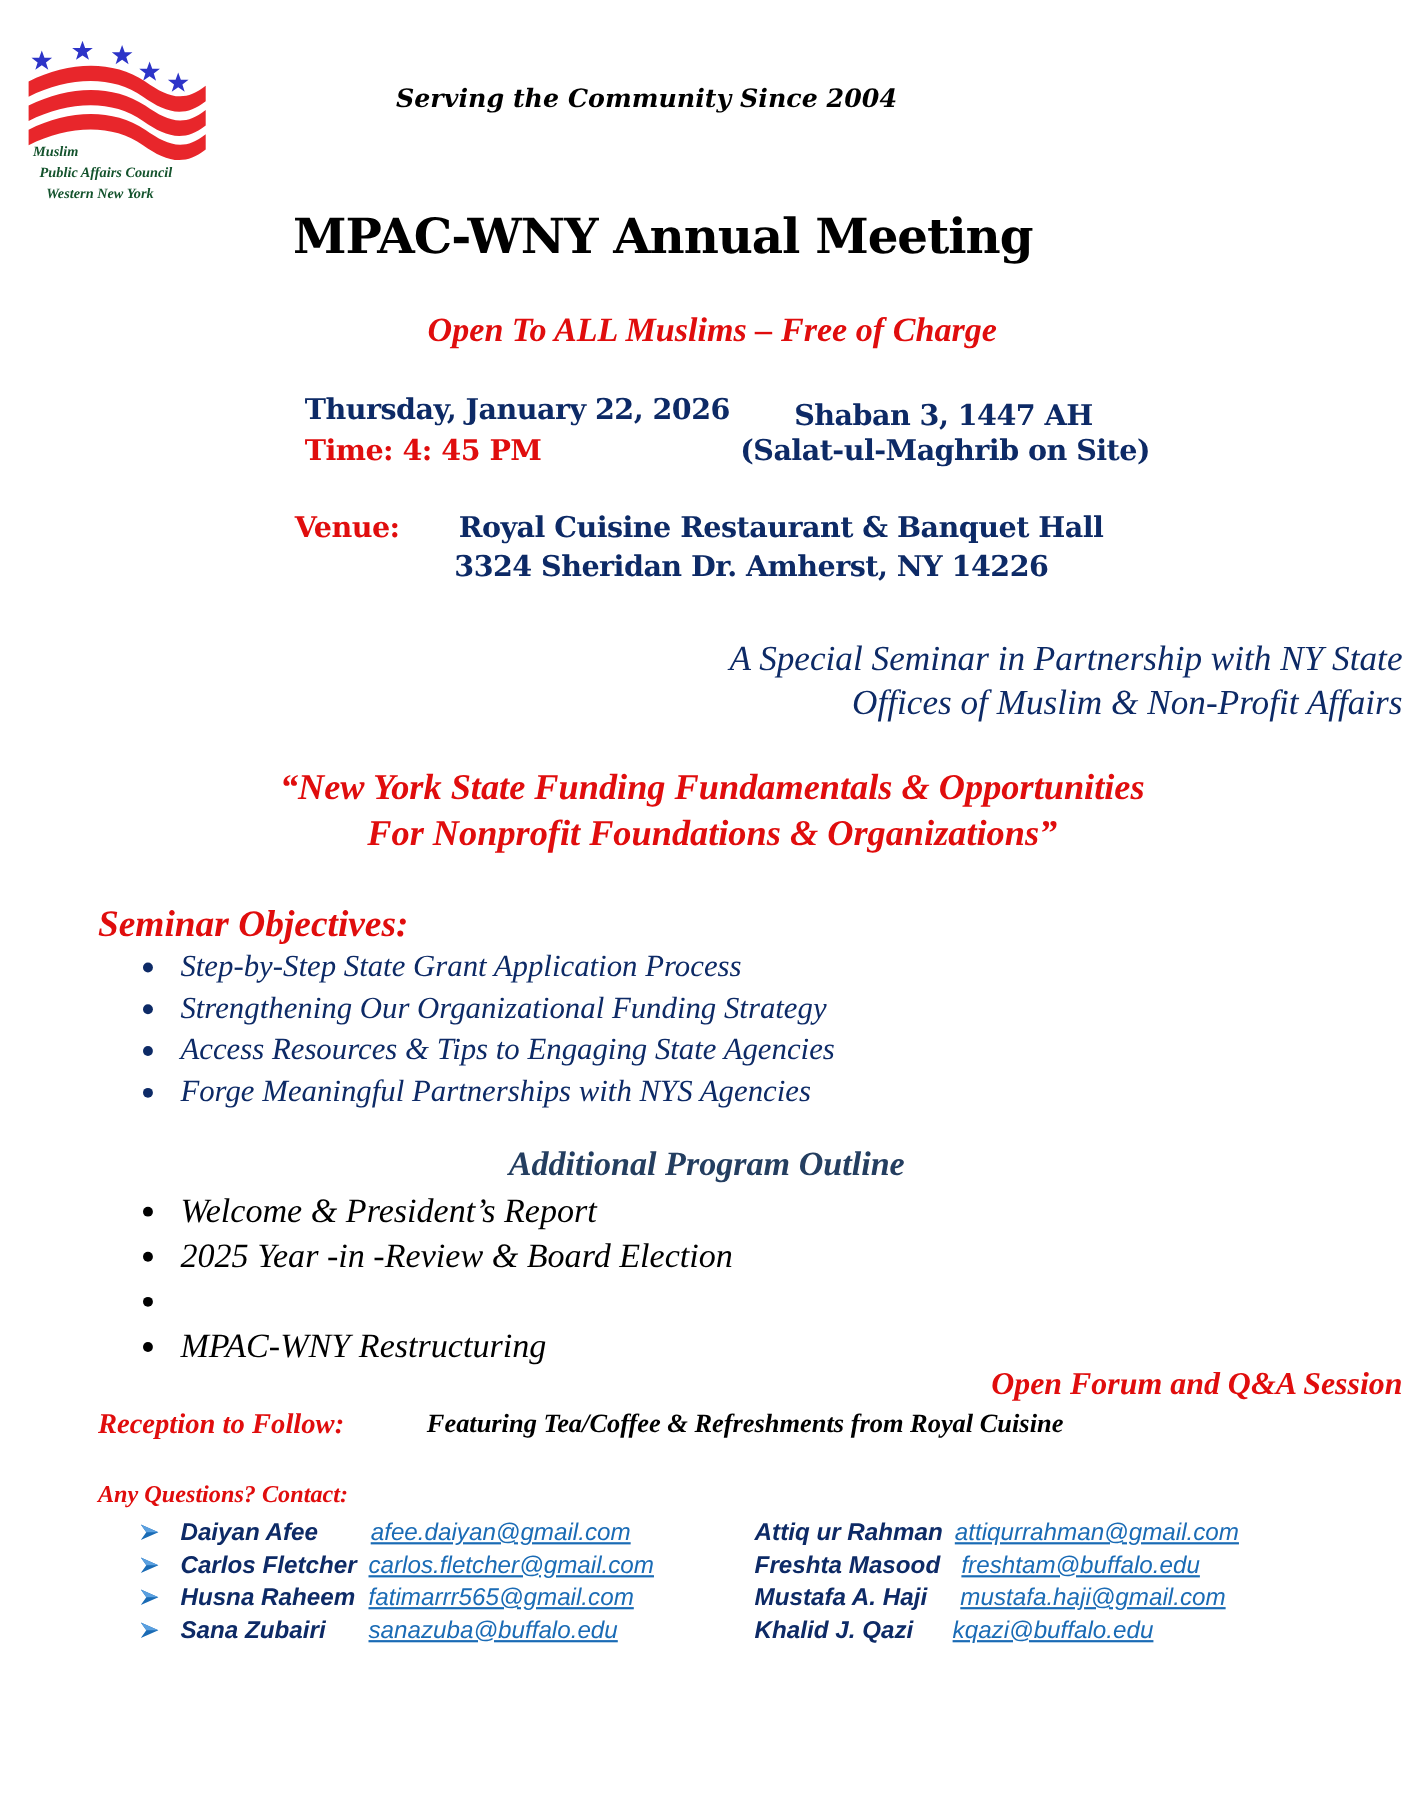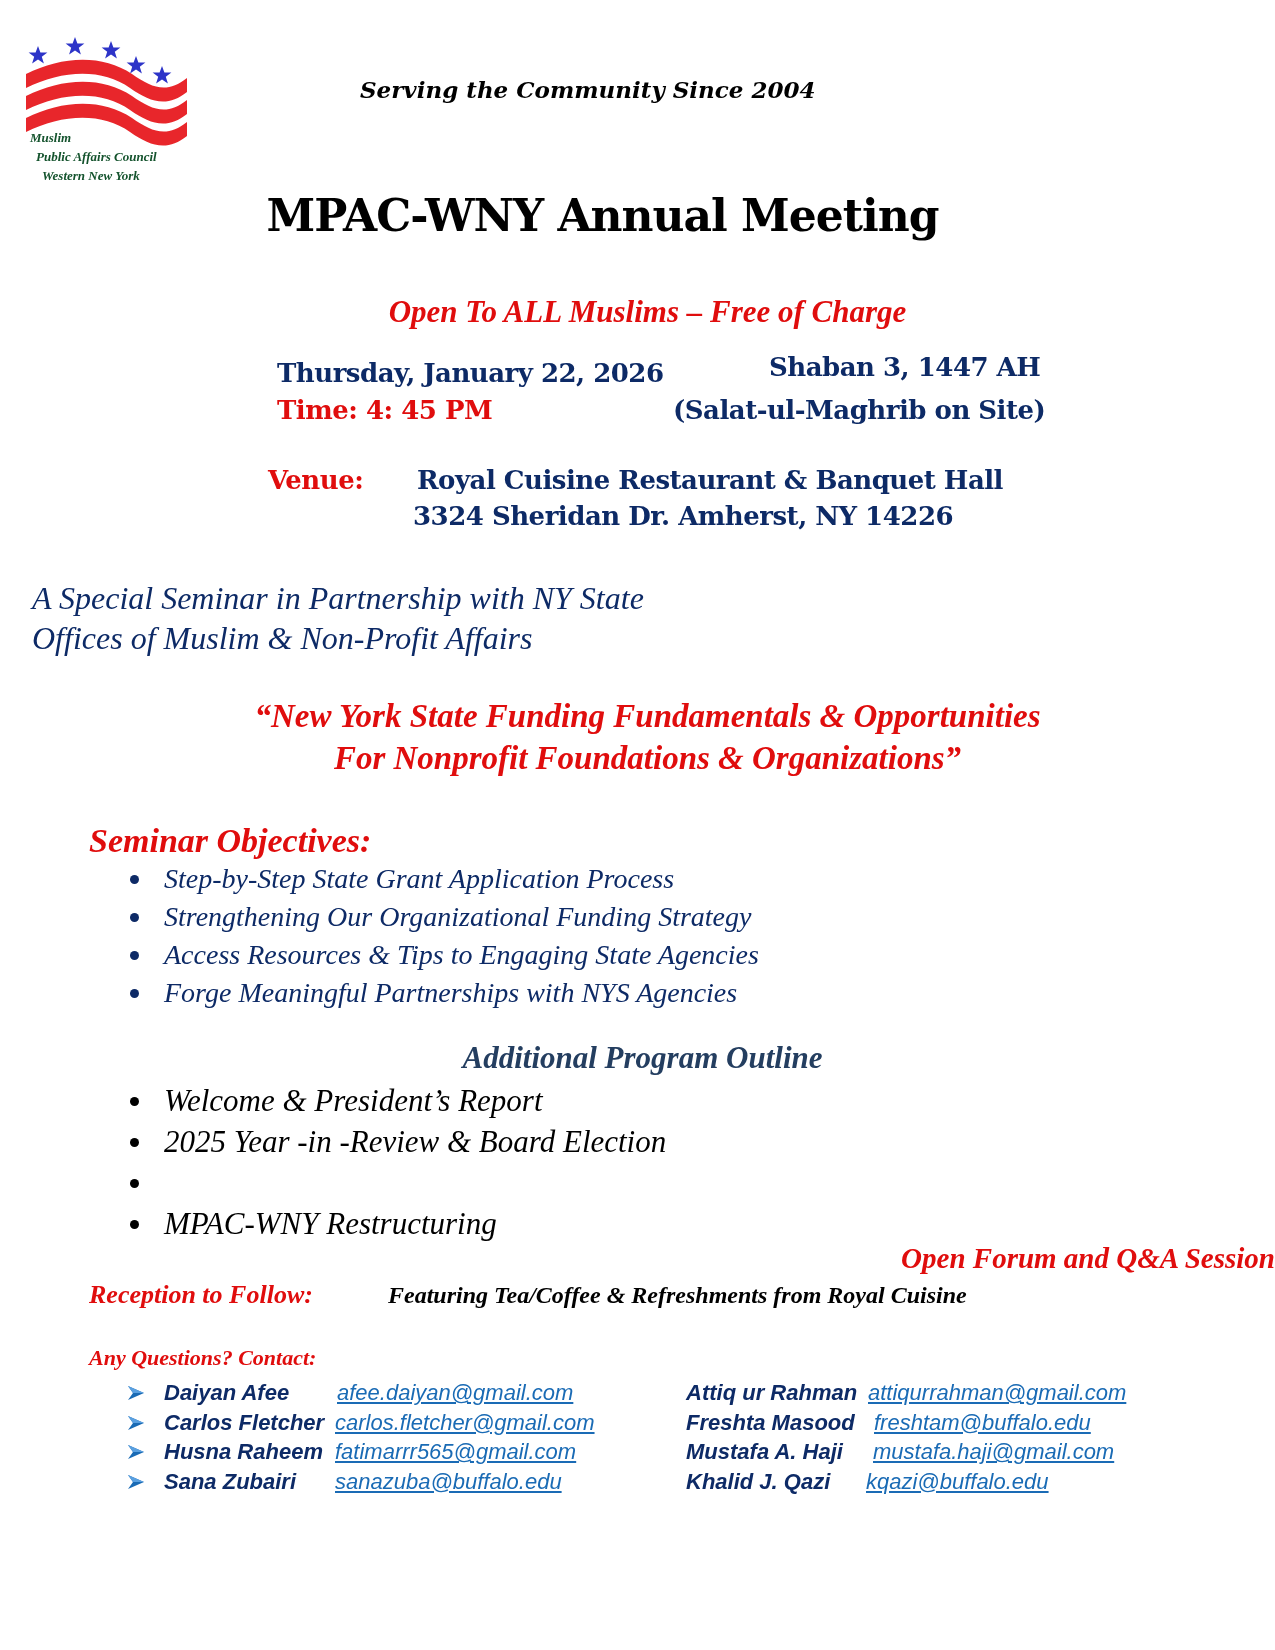--- a/index.html
+++ b/index.html
@@ -9,32 +9,32 @@
   .red { color: #e00d0d; }
   .black { color: #000000; }
   .slate { color: #243e60; }
 
   
   #logo { position: absolute; left: 22px; top: 34px; width: 240px; height: 160px; }
   #logo .logo-text { position: absolute; font-family: "Liberation Serif", serif; font-style: italic; font-weight: bold; font-size: 13px; color: #14532d; line-height: 19px; white-space: nowrap; }
 
   .tagline { left: 360px; top: 76px; font-family: "DejaVu Serif", serif; font-style: italic; font-weight: bold; font-size: 23px; }
   .title { left: 0; width: 1205px; text-align: center; top: 190px; font-family: "DejaVu Serif", serif; font-weight: bold; font-size: 44px; letter-spacing: -1px; }
-  .open { left: 0; width: 1275px; text-align: center; top: 282px; font-family: "Liberation Serif", serif; font-style: italic; font-weight: bold; font-size: 31px; padding-left: 20px; box-sizing: border-box; margin-top: 12px;}
+  .open { left: 0; width: 1275px; text-align: center; top: 282px; font-family: "Liberation Serif", serif; font-style: italic; font-weight: bold; font-size: 31px; padding-left: 20px; box-sizing: border-box;}
 
   .datetime { font-family: "DejaVu Serif", serif; font-weight: bold; font-size: 26px; letter-spacing: -0.5px; }
   .dt-date { left: 277px; top: 358px; }
-  .dt-hijri { left: 722px; top: 352px; margin-left: 47px; }
+  .dt-hijri { left: 722px; top: 363px; }
   .dt-time { left: 277px; top: 395px; }
   .dt-salat { left: 673px; top: 395px; }
   .venue-label { left: 268px; top: 465px; }
   .venue-name { left: 417px; top: 465px; }
   .venue-addr { left: 413px; top: 501px; }
 
-  .seminar { left: 0; width: 1275px; text-align: left; font-family: "Liberation Serif", serif; font-style: italic; font-size: 32px; padding-left: 32px; box-sizing: border-box; }
+  .seminar { left: 0; width: 1275px; text-align: right; font-family: "Liberation Serif", serif; font-style: italic; font-size: 32px; padding-left: 32px; box-sizing: border-box; }
   .sem1 { top: 580px; }
   .sem2 { top: 620px; }
   .topic { left: 0; width: 1275px; text-align: center; font-family: "Liberation Serif", serif; font-style: italic; font-weight: bold; font-size: 33px; padding-left: 20px; box-sizing: border-box; }
   .topic1 { top: 698px; }
   .topic2 { top: 740px; }
 
   .obj-head { left: 89px; top: 822px; font-family: "Liberation Serif", serif; font-style: italic; font-weight: bold; font-size: 34px; }
   ul.objectives { position: absolute; left: 120px; top: 860px; margin: 0; padding: 0; list-style: none; }
   ul.objectives li { font-family: "Liberation Serif", serif; font-style: italic; font-size: 28px; height: 38px; line-height: 38px; position: relative; padding-left: 44px; white-space: nowrap; }
   ul.objectives li .bullet { position: absolute; left: 10px; top: 15px; width: 9px; height: 9px; border-radius: 50%; background: #0d2a66; }

